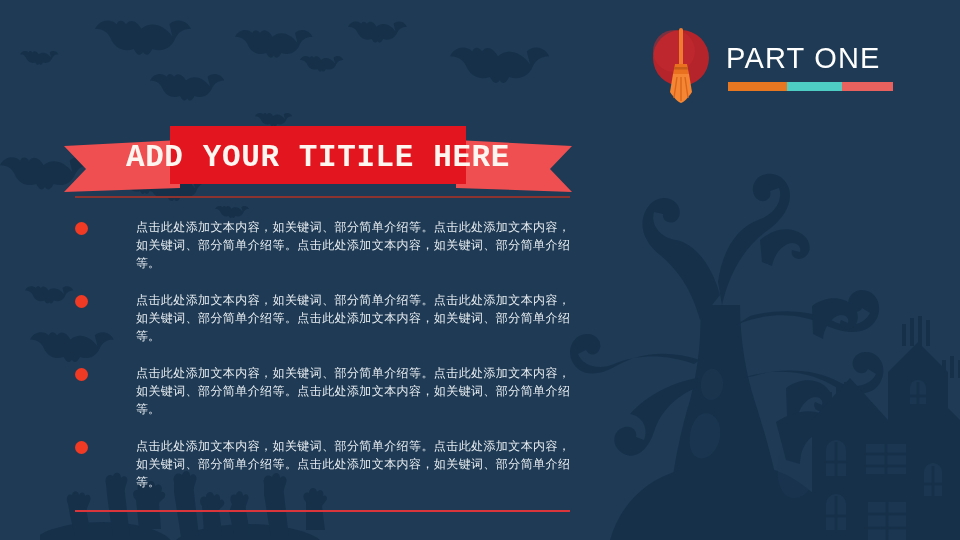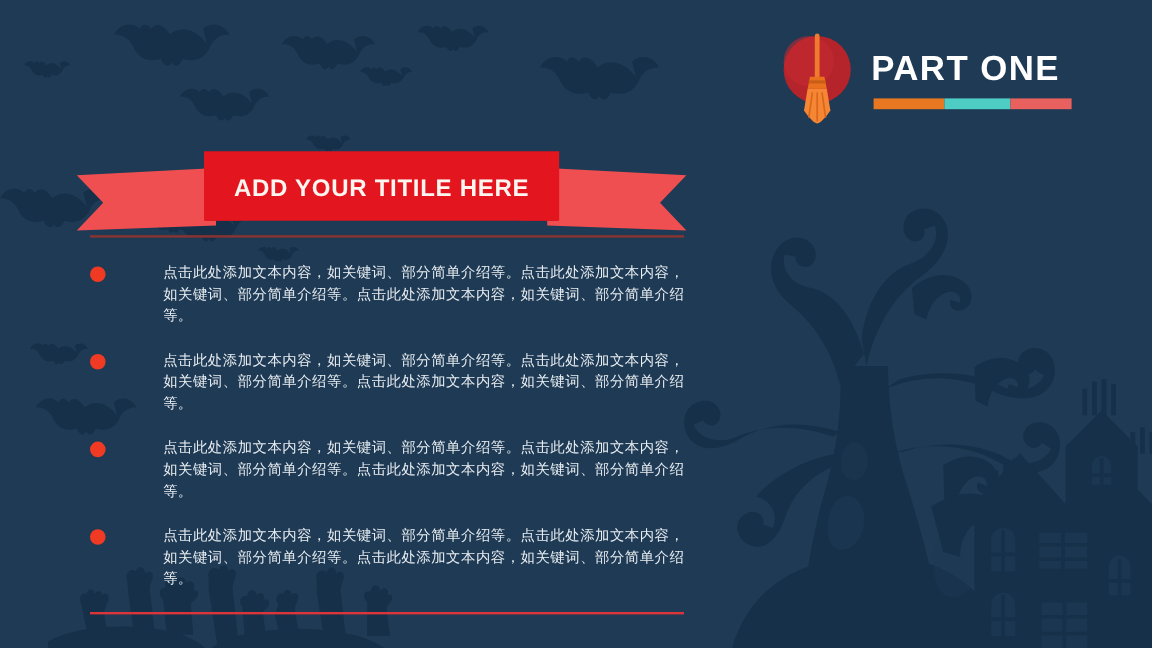--- a/index.html
+++ b/index.html
@@ -27,21 +27,21 @@
     width:245px; height:86px;
   }
   #broom-badge {
     position:absolute; left:0; top:4px;
     width:70px; height:82px;
   }
   #part-title {
     position:absolute; left:76px; top:24px;
     color:#ffffff;
     font-size:29px;
-    font-weight:bold;
+    font-weight:normal;
     letter-spacing:1.2px;
     white-space:nowrap;
   }
   #accent-bar {
     position:absolute; left:78px; top:64px;
     width:165px; height:9px;
     display:flex;
   }
   #accent-bar .seg { height:100%; }
   #accent-bar .seg.s0 { width:36%; }
@@ -49,25 +49,26 @@
   #accent-bar .seg.s2 { width:31%; }
 
   
   #ribbon { position:absolute; left:62px; top:118px; width:512px; height:80px; }
 
   #ribbon-text {
     position:absolute;
     left:0; top:0; width:512px; height:80px;
     display:flex; align-items:center; justify-content:center;
     color:#fdf5ef;
-    font-size:20px; font-weight:bold;
+    font-size:31px; font-weight:bold;
     letter-spacing:0.6px;
     padding-bottom:2px;
     white-space:nowrap;
     z-index:3;
+    font-family:Liberation Mono, monospace;
   }
 
   
   #content { position:absolute; left:75px; top:196px; width:495px; }
   .rule { width:100%; height:2px; }
   .rule.top { background:#8c3330; margin-bottom:20px; }
   .rule.bottom { background:#d9353a; margin-top:14px; }
 
   .bullet-row {
     display:flex;

